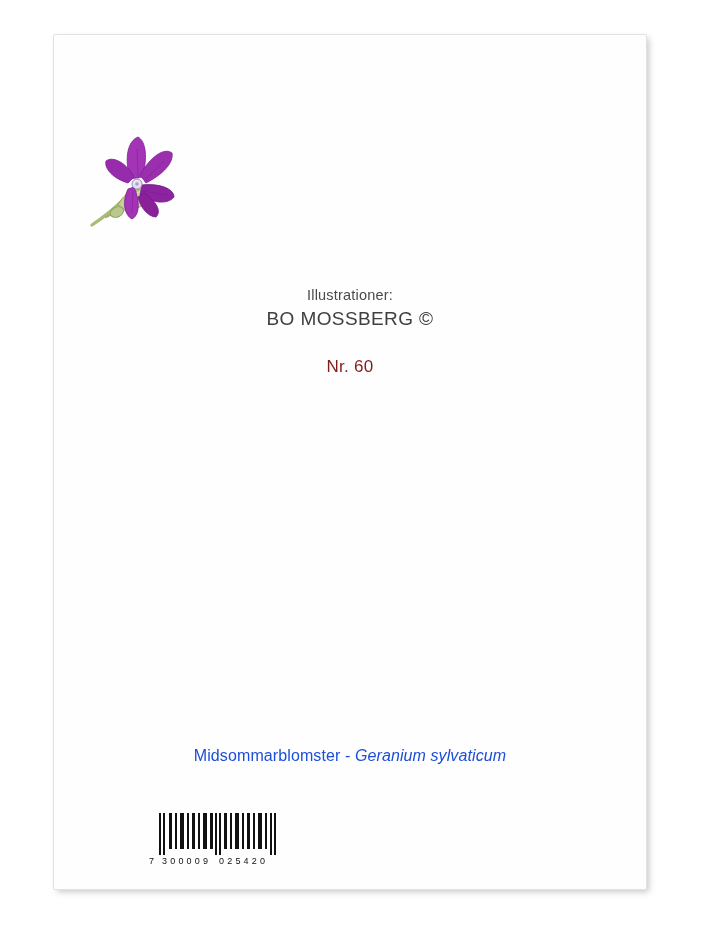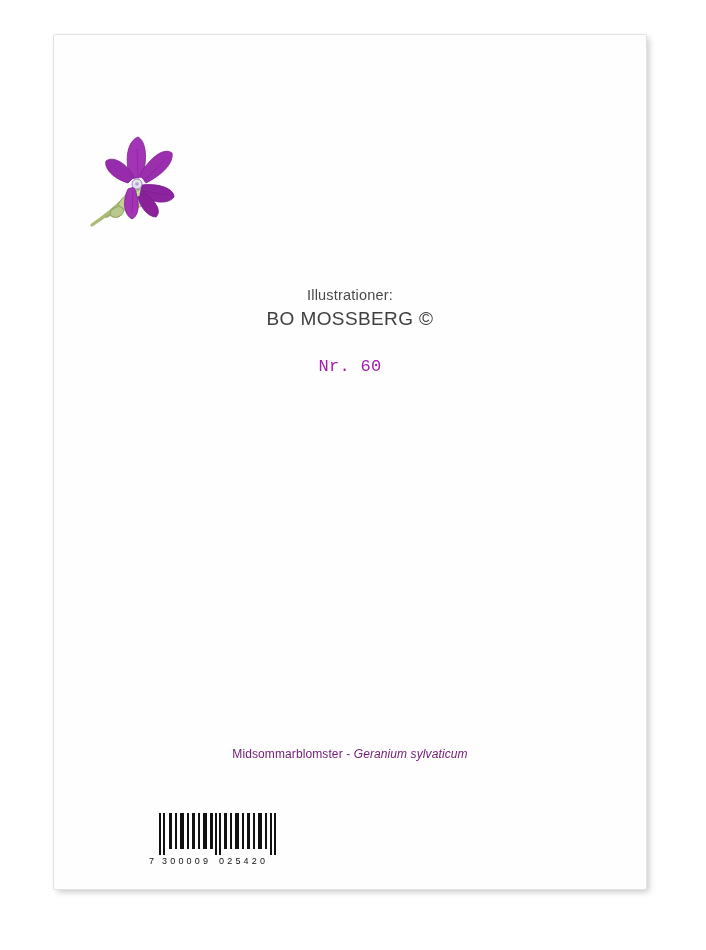--- a/index.html
+++ b/index.html
@@ -68,40 +68,39 @@
     margin-bottom: 5px;
   }
   .credit-line-2 {
     font-size: 19px;
     color: #3f3f3f;
     letter-spacing: 0.4px;
     margin-bottom: 27px;
   }
   .credit-number {
     font-size: 17px;
-    color: #a21caf;
+    color: #7f1d1d;
     letter-spacing: 0.3px;
     margin-bottom: 18px;
-    font-family: Liberation Mono, monospace;
   }
   .credit-url {
     font-size: 14.5px;
     color: #4a4a4a;
     letter-spacing: 0.2px;
   }
 
   
   #caption {
     position: absolute;
     left: 0;
     right: 0;
     top: 712px;
     text-align: center;
-    font-size: 12px;
-    color: #701a75;
+    font-size: 16px;
+    color: #1d4ed8;
     letter-spacing: 0.1px;
   }
   #caption .latin {
     font-style: italic;
   }
 
   
   #barcode {
     position: absolute;
     left: 95px;

